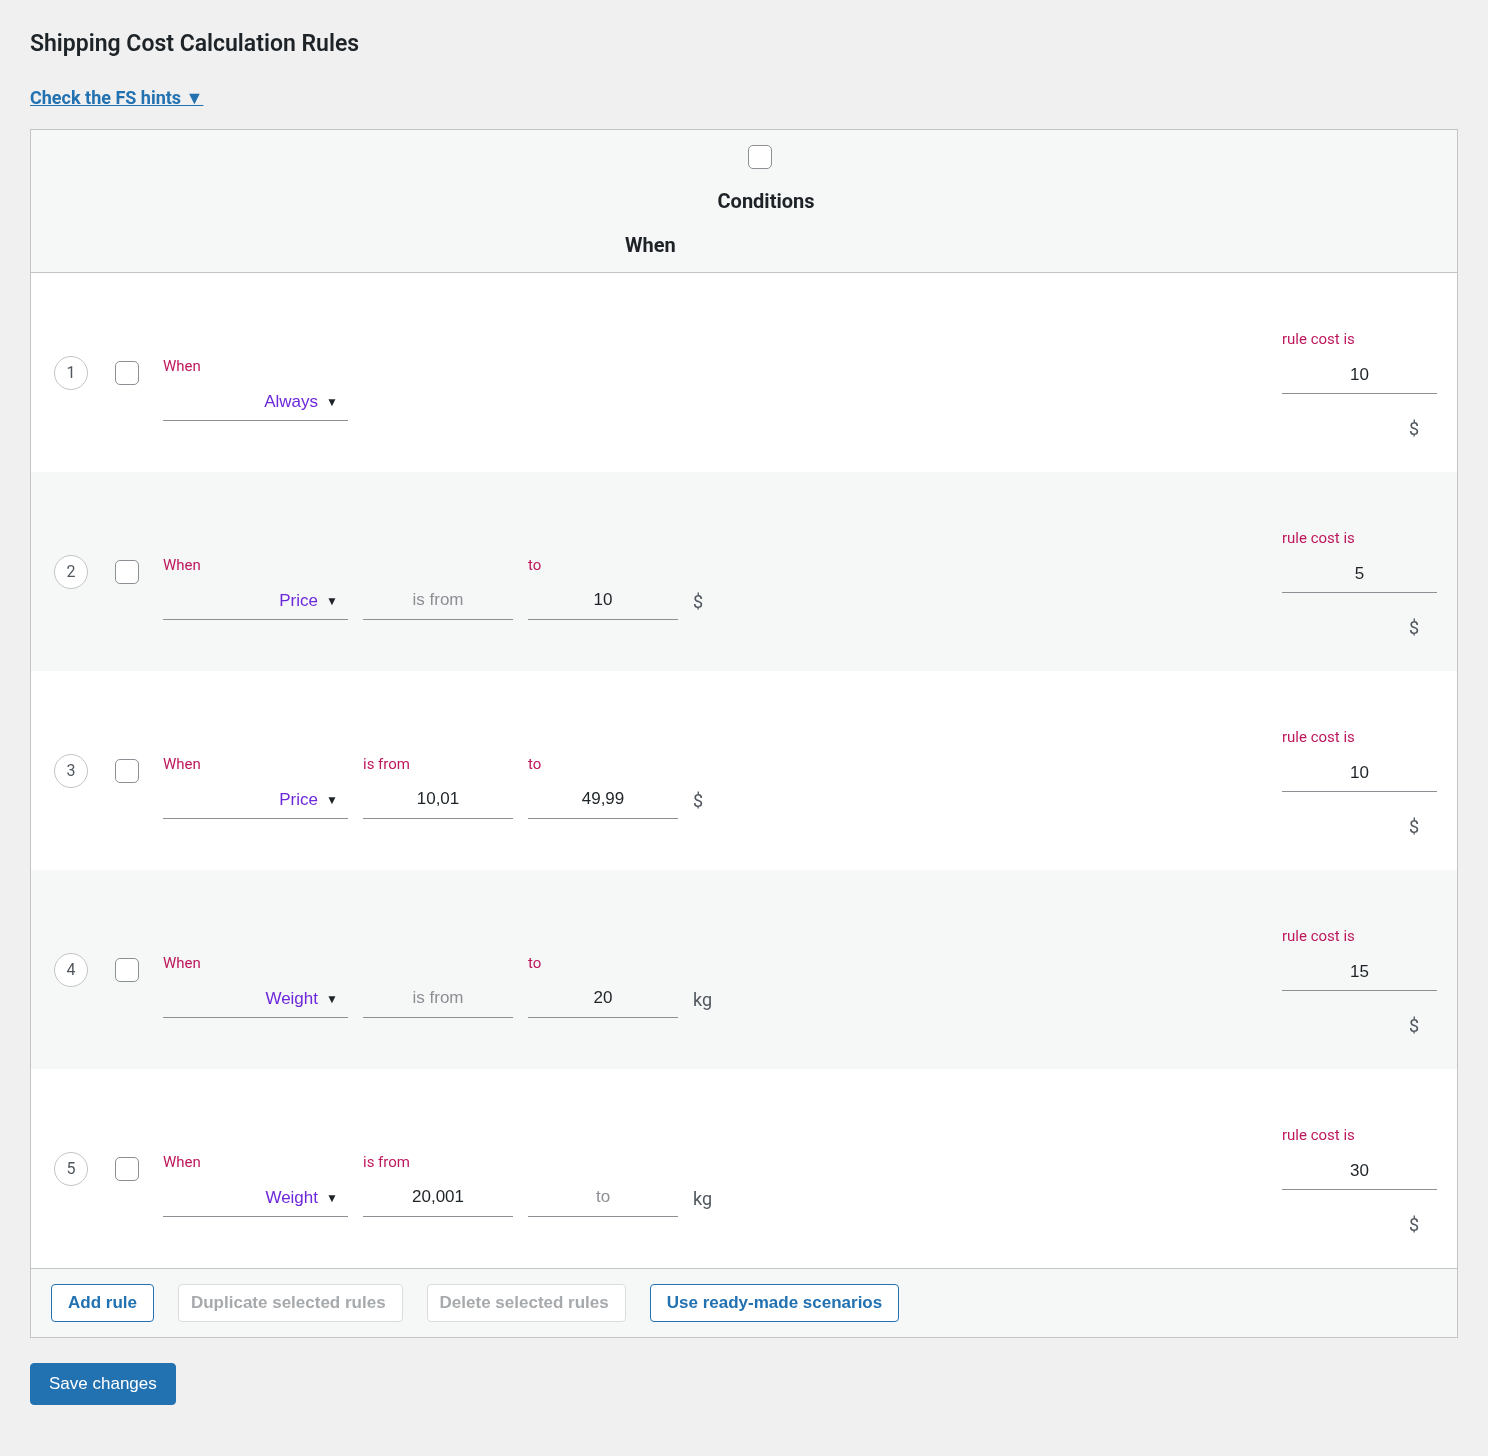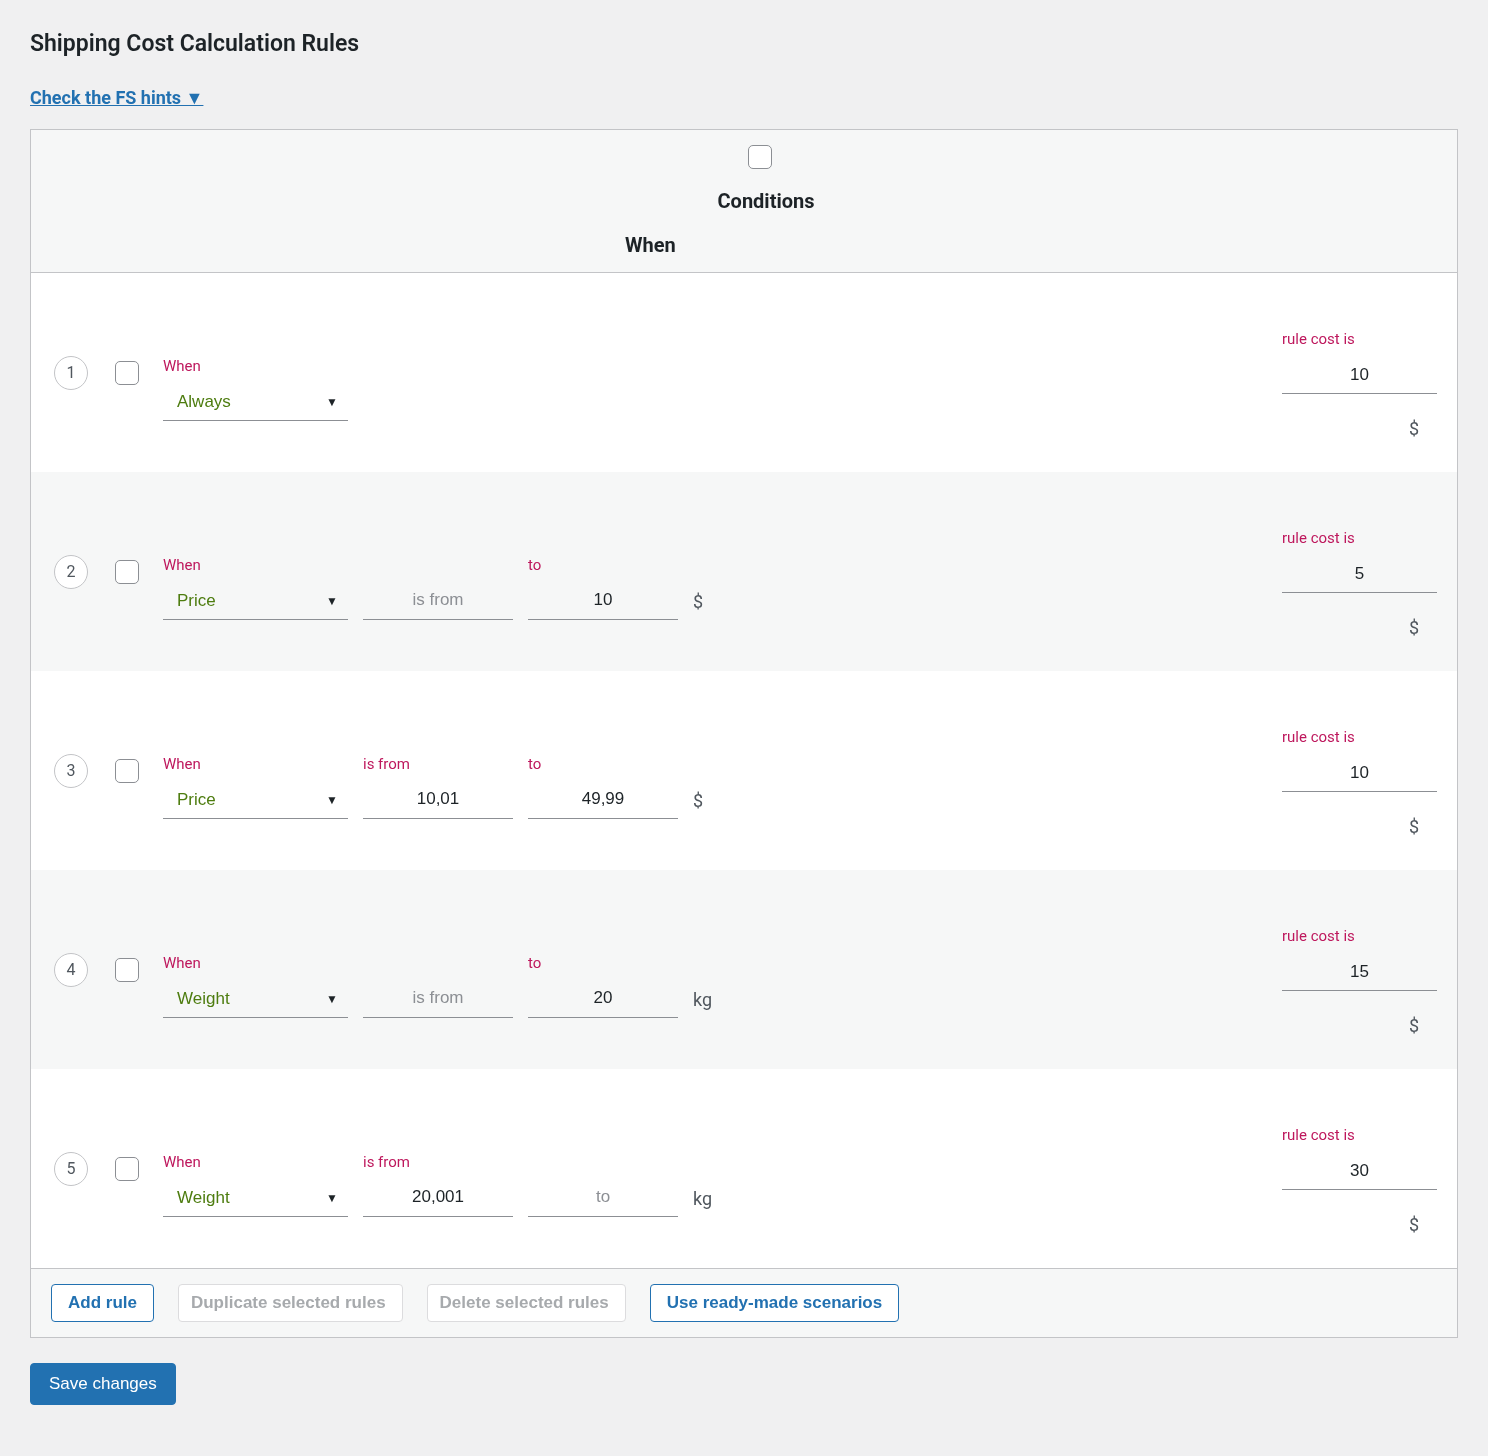--- a/index.html
+++ b/index.html
@@ -114,24 +114,24 @@
       width: 185px;
     }
     .select-field {
       width: 100%;
       height: 38px;
       border: none;
       border-bottom: 1px solid #8c8f94;
       background: transparent;
       font-size: 17px;
       padding: 0 30px 0 14px;
-      text-align: left;
+      text-align: right;
       appearance: none;
       cursor: pointer;
-      color: #4d7c0f;
+      color: #6d28d9;
     }
     .select-arrow {
       position: absolute;
       right: 10px;
       top: 50%;
       transform: translateY(-50%);
       pointer-events: none;
       font-size: 12px;
       color: #1d2327;
     }

